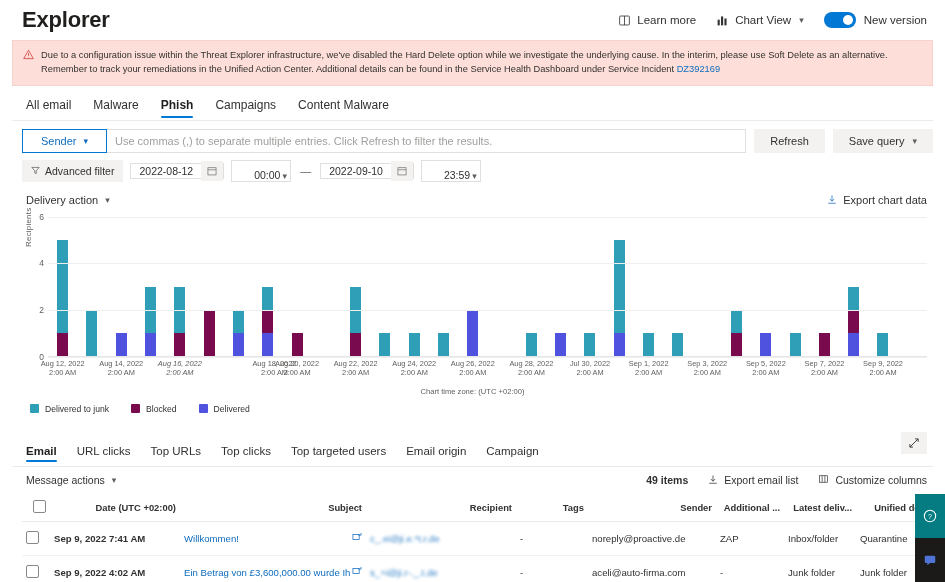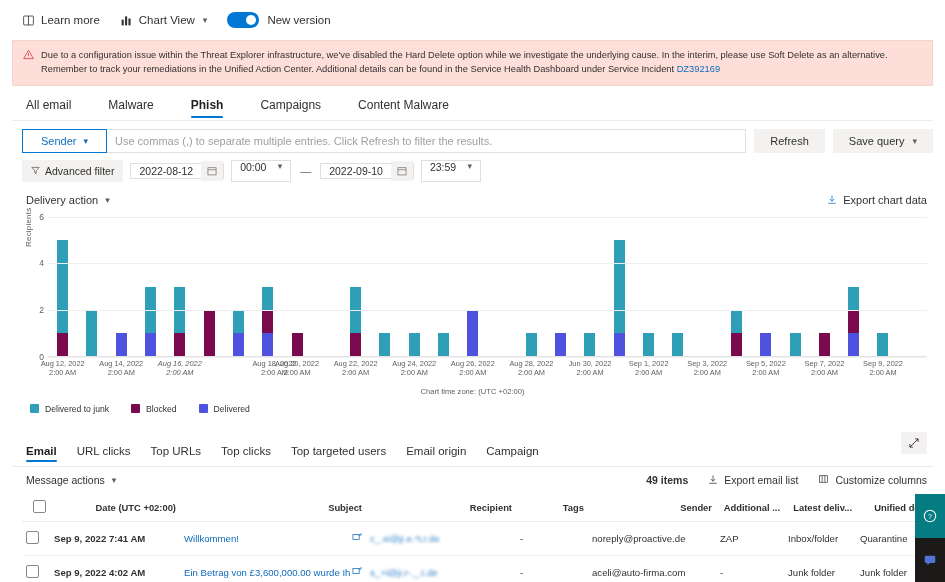--- a/index.html
+++ b/index.html
@@ -51,21 +51,21 @@
     min-height: 34px;
   }
   .banner-icon { color: #d13438; font-size: 11px; line-height: 1.2; flex: none; margin-top: 1px;}
   .banner-text {
     font-size: 9.3px; line-height: 1.55; color: #323130;
   }
   .banner-link { color: #0f6cbd; text-decoration: none; }
 
   
   .pivot {
-    display: flex; align-items: center; gap: 37px;
+    display: flex; align-items: center; gap: 22px;
     padding: 10px 0 0 26px;
     height: 34px;
   }
   .pivot-item {
     font-size: 12px; color: #323130; cursor: pointer;
     padding-bottom: 6px; position: relative;
   }
   .pivot-item.active { font-weight: bold; color: #201f1e; }
   .pivot-item.active::after {
     content: ""; position: absolute; left: 0; right: 0; bottom: 0;
@@ -112,22 +112,22 @@
     font-size: 10.5px; color: #323130;
   }
   .date-field .val { padding: 0 8px; flex: 1; }
   .date-field .cal {
     width: 22px; height: 20px; background: #f3f2f1;
     display: flex; align-items: center; justify-content: center;
     color: #605e5c; font-size: 10px; cursor: pointer;
   }
   .time-field {
     height: 22px; border: 1px solid #e1dfdd; background: #fff;
-    display: flex; align-items: flex-start; justify-content: space-between;
-    width: 60px; padding: 0 8px; font-size: 10.5px; color: #323130;
+    display: flex; align-items: flex-end; justify-content: space-between;
+    width: 60px; padding: 0 22px; font-size: 10.5px; color: #323130;
     cursor: pointer;
   }
   .dash { color: #605e5c; font-size: 11px; padding: 0 2px; }
 
   
   .chart-toolbar {
     display: flex; align-items: center; justify-content: space-between;
     padding: 12px 18px 0 26px;
   }
   .delivery-action {
@@ -305,20 +305,21 @@
     display: flex; align-items: center; justify-content: center;
     color: #fff; font-size: 13px;
   }
   .fw-teal { background: #057b82; }
   .fw-dark { background: #1b1a19; }
 </style>
 </head>
 <body>
 
 <div class="page-header">
+  <div class="page-title">Explorer</div>
   <div class="header-actions">
 
     <div class="hdr-btn">
       <span class="ic">
         <svg width="13" height="13" viewBox="0 0 16 16">
             <rect x="2" y="2.5" width="12" height="11" rx="1" fill="none" stroke="#323130" stroke-width="1"></rect>
             <line x1="8" y1="2.5" x2="8" y2="13.5" stroke="#323130" stroke-width="1"></line>
           </svg>
       </span>
       <span>Learn more</span>
@@ -638,21 +639,21 @@
     </div>
     <div class="x-lab" style="left: 48.3333%;">
       <div>Aug 26, 2022</div>
       <div>2:00 AM</div>
     </div>
     <div class="x-lab" style="left: 55%;">
       <div>Aug 28, 2022</div>
       <div>2:00 AM</div>
     </div>
     <div class="x-lab" style="left: 61.6667%;">
-      <div>Jun 30, 2022</div>
+      <div>Jul 30, 2022</div>
       <div>2:00 AM</div>
     </div>
     <div class="x-lab" style="left: 68.3333%;">
       <div>Sep 1, 2022</div>
       <div>2:00 AM</div>
     </div>
     <div class="x-lab" style="left: 75%;">
       <div>Sep 3, 2022</div>
       <div>2:00 AM</div>
     </div>

